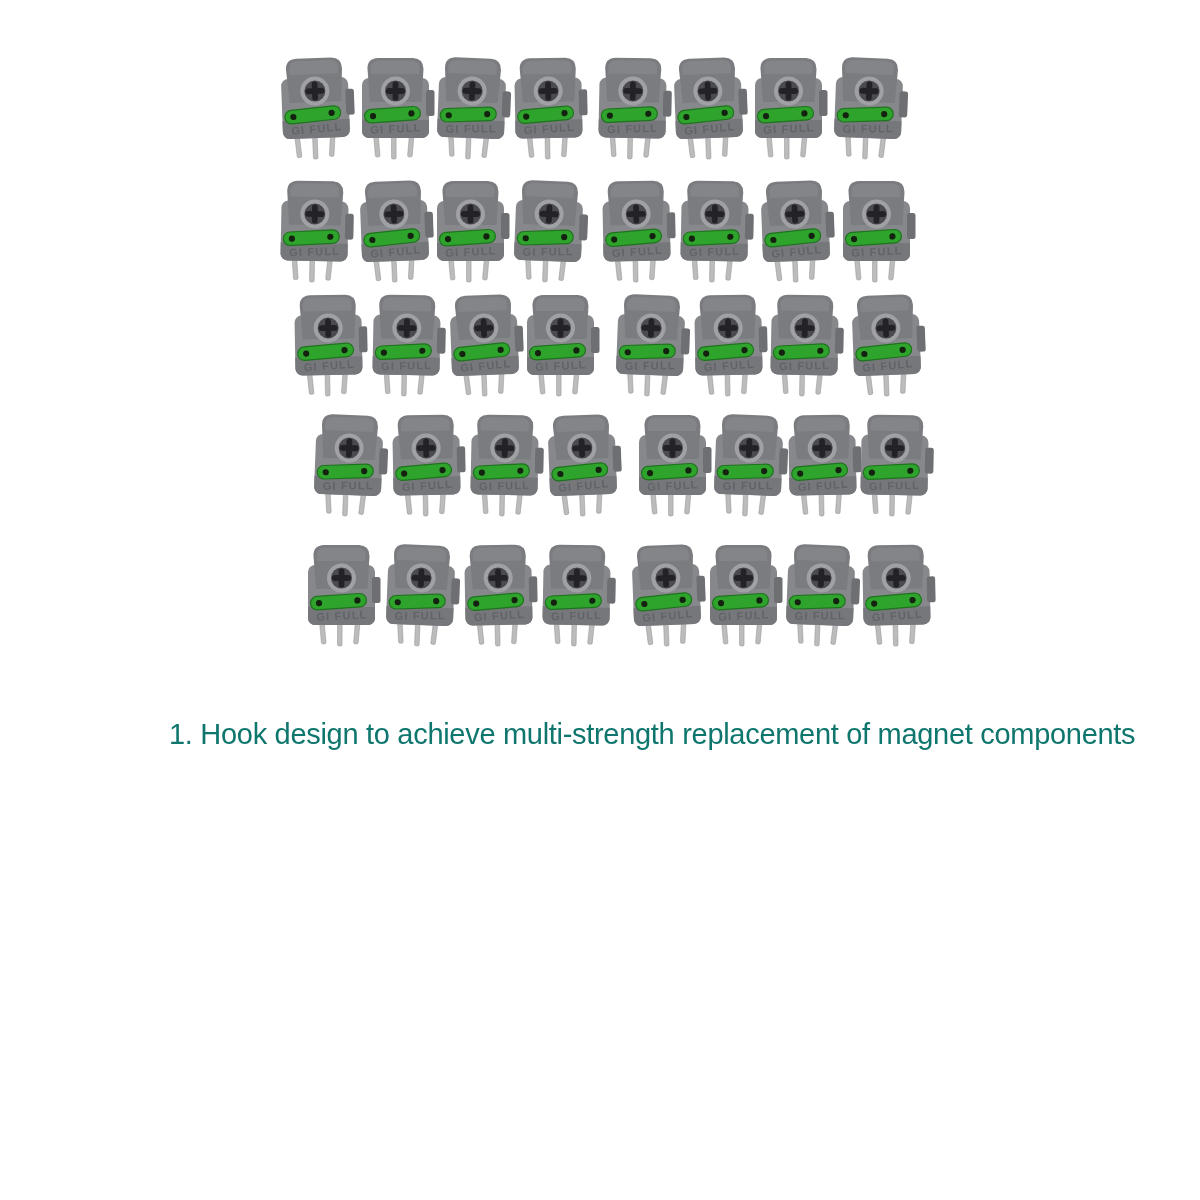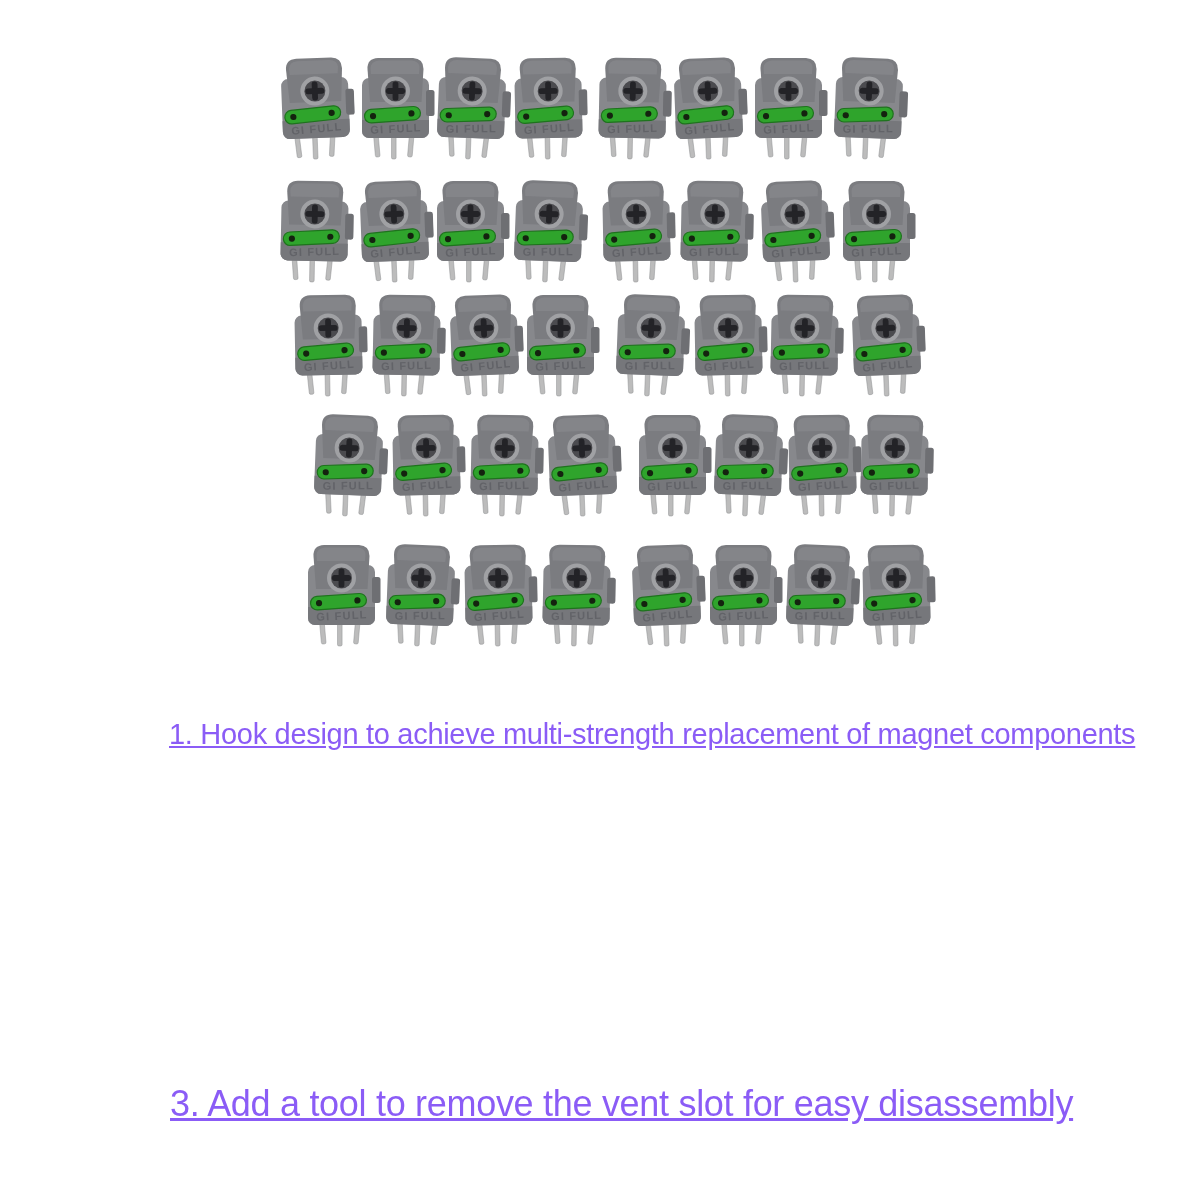--- a/index.html
+++ b/index.html
@@ -43,25 +43,24 @@
     fill: var(--emboss);
     font-family: "Liberation Sans", sans-serif;
     font-size: 11px;
     font-weight: bold;
     letter-spacing: 1.2px;
   }
 
   
   .feature {
     position: absolute;
-    color: #8b5cf6;
+    color: #0f766e;
     white-space: nowrap;
     letter-spacing: -0.3px;
     line-height: 1.25;
-    text-decoration: underline;
   }
   .feature-1 { left: 169px; top: 716px;  font-size: 29px; }
   .feature-2 { left: 163px; top: 898px;  font-size: 35px; }
   .feature-3 { left: 170px; top: 1081px; font-size: 36px; }
 </style>
 </head>
 <body style="background: rgb(255, 255, 255);">
 
 <div class="canvas">
 
@@ -1544,14 +1543,13 @@
       </g>
 
       <text class="part-emboss" x="39" y="78.5" text-anchor="middle" transform="rotate(-3 39 75)">GI FULL</text>
     </svg>
   </div>
     </div>
 
   <div class="feature feature-1">1. Hook design to achieve multi-strength replacement of magnet components</div>
 
 
-  <div class="feature feature-3">3. Add a tool to remove the vent slot for easy disassembly</div>
 </div>
 
 </body></html>

